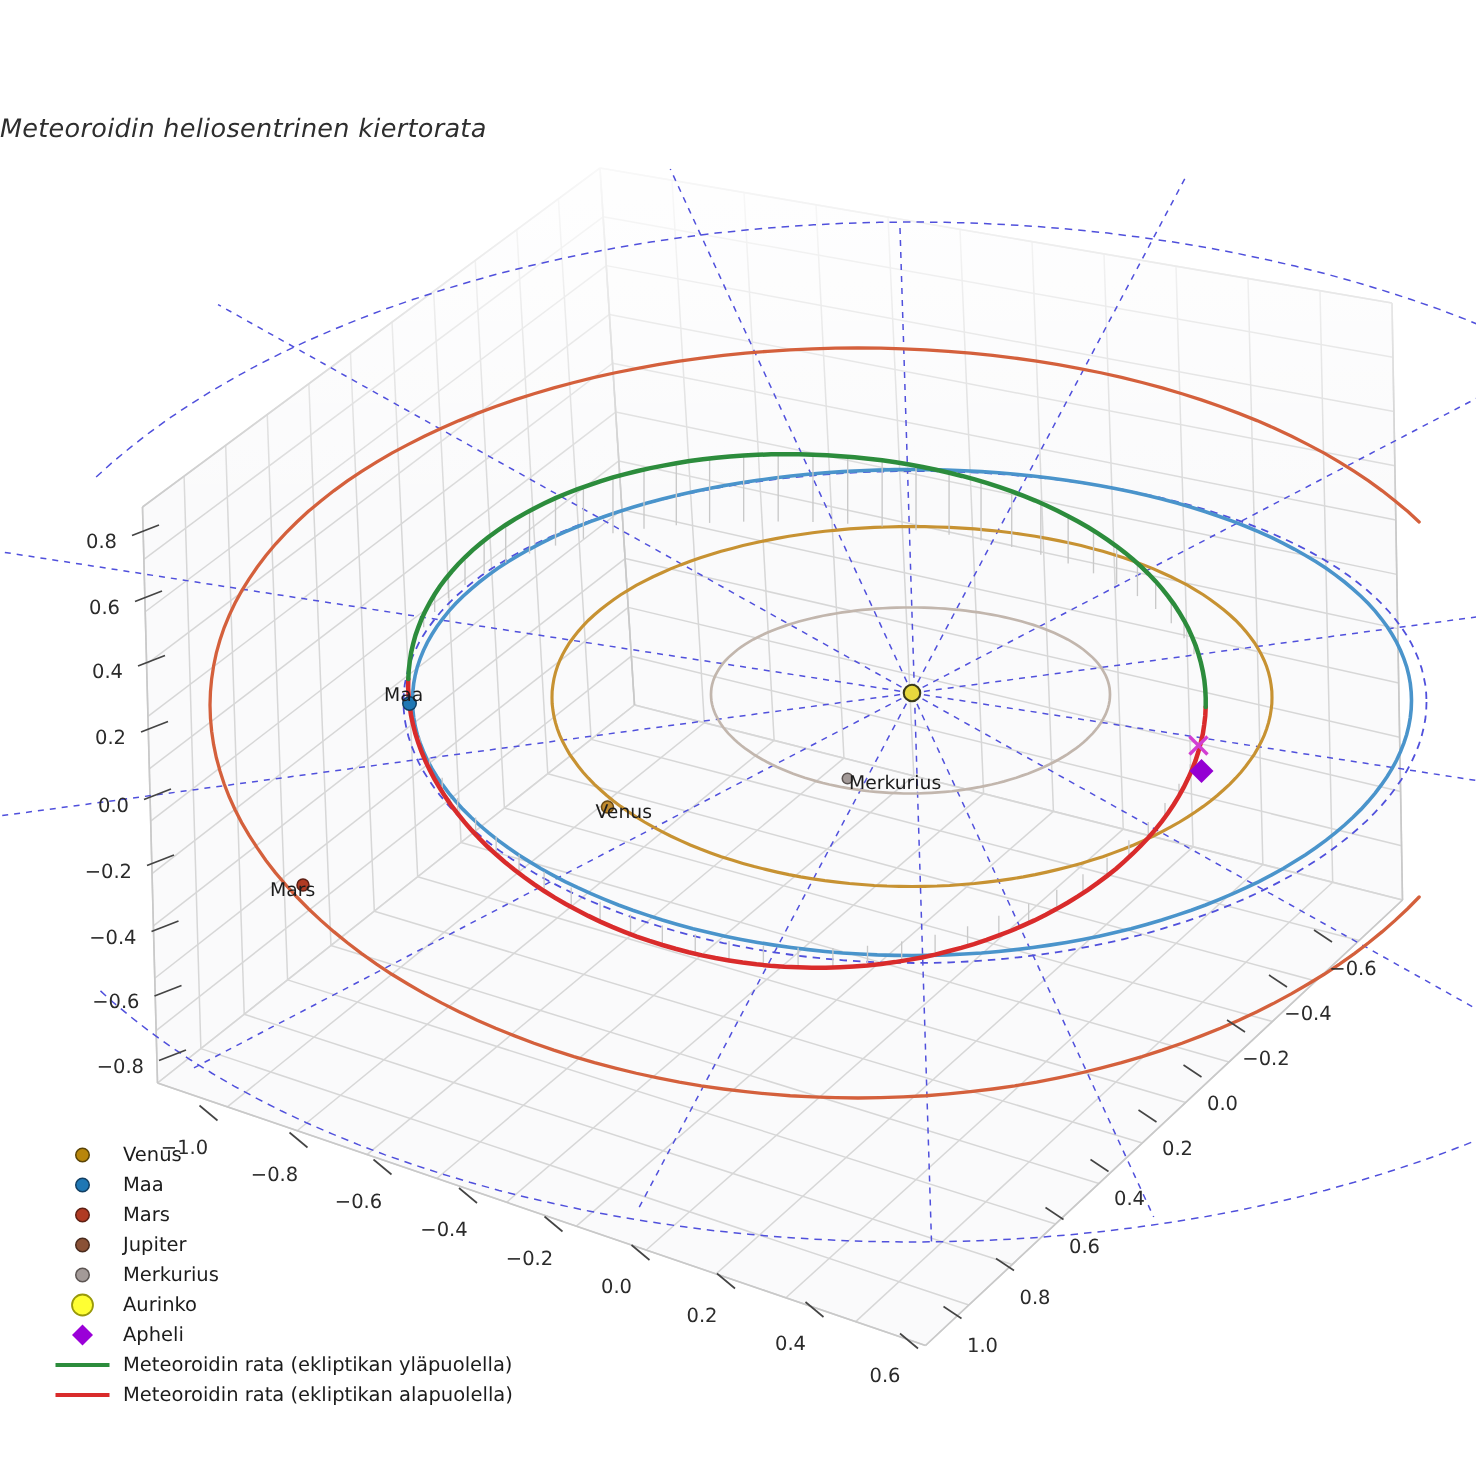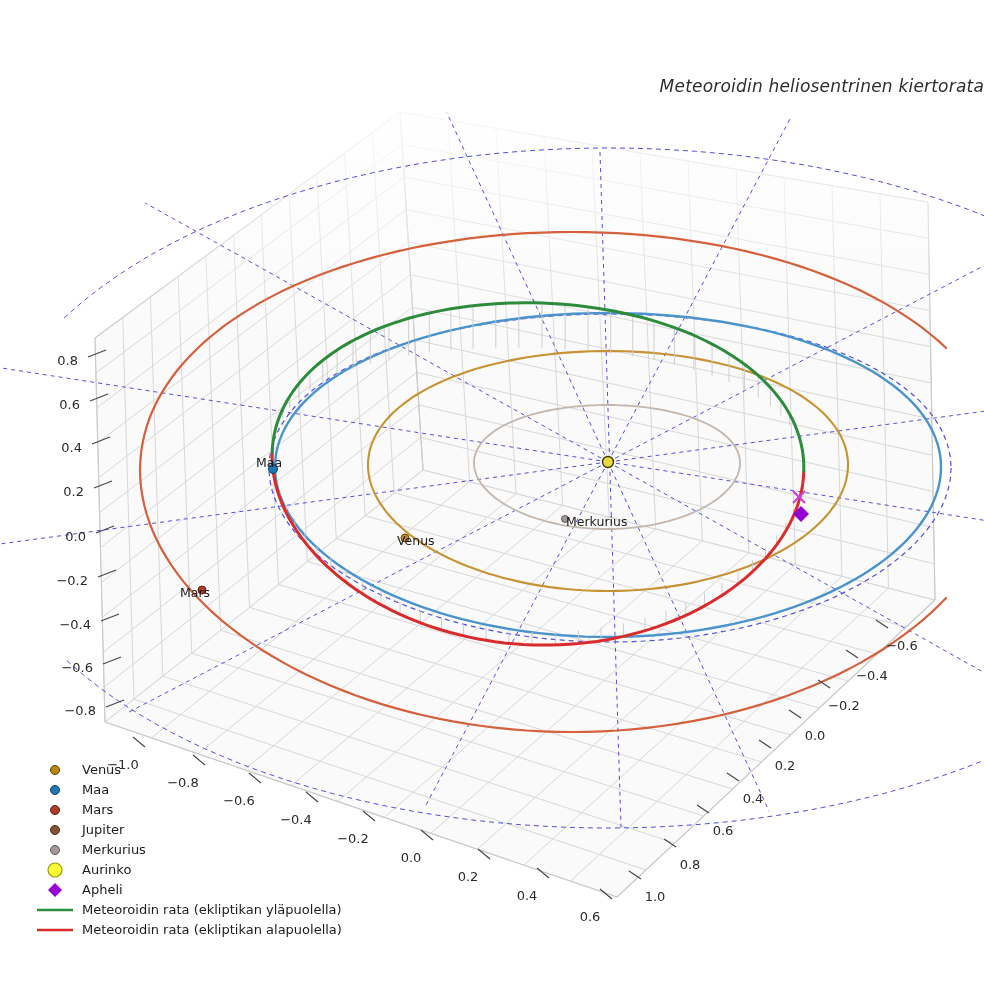--- a/index.html
+++ b/index.html
@@ -1,18 +1,18 @@
 <!DOCTYPE html>
 <html><head>
 <meta charset="utf-8">
 <style>
   html,body{margin:0;padding:0;background:#ffffff;width:984px;height:984px;overflow:hidden;
     font-family:"DejaVu Sans","Liberation Sans",sans-serif;}
   #wrap{position:relative;width:984px;height:984px;background:#fff;}
-  #plot-title{position:absolute;top:76px;left:0;right:0;text-align:right;
+  #plot-title{position:absolute;top:76px;left:0;right:0;text-align:left;
     font-size:17px;font-style:italic;color:#2e2e2e;letter-spacing:.2px;}
   svg{position:absolute;top:0;left:0;}
   text{font-family:"DejaVu Sans","Liberation Sans",sans-serif;}
 </style>
 </head>
 <body>
 
 <div id="wrap">
   <div id="plot-title">Meteoroidin heliosentrinen kiertorata</div>
   <svg id="plot" width="984" height="984" viewBox="0 0 984 984">

